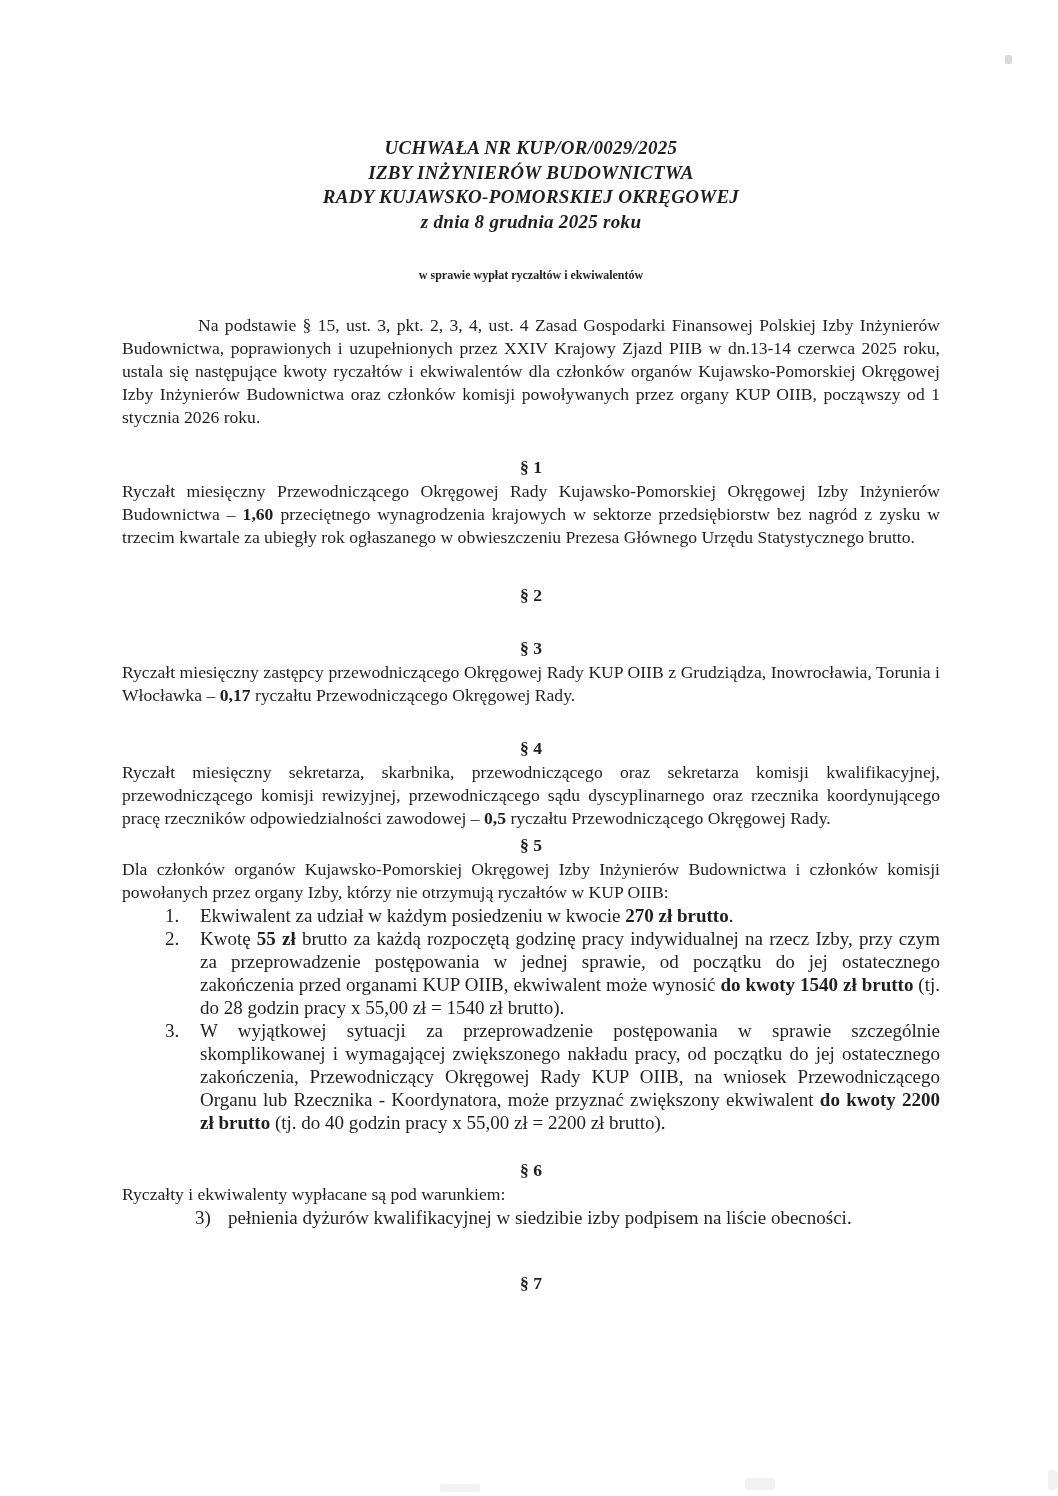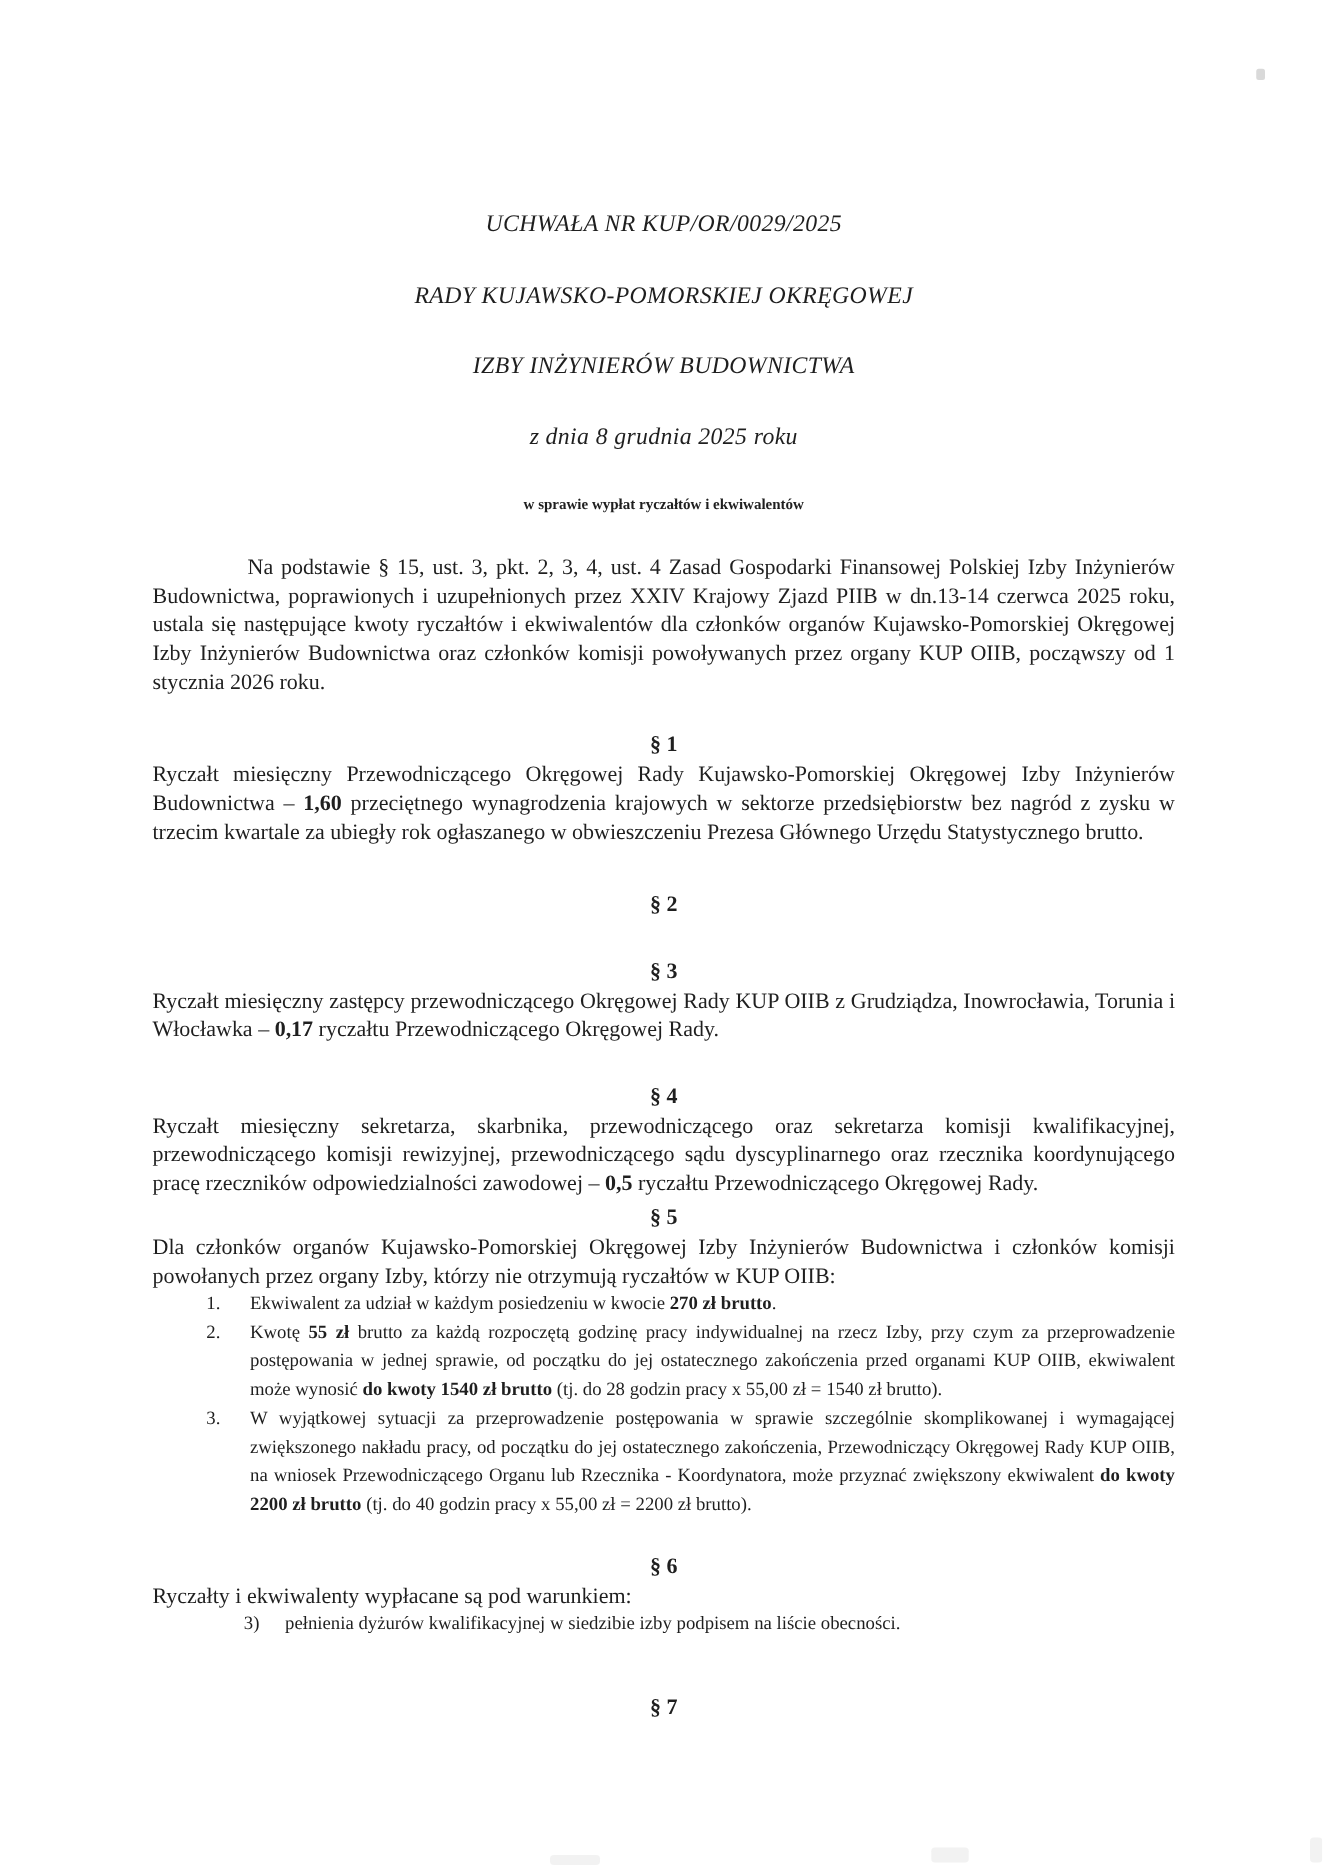--- a/index.html
+++ b/index.html
@@ -13,26 +13,25 @@
   }
   .content{
     position:absolute;
     left:122px;top:136px;
     width:818px;
   }
   
   .title-block{text-align:center;}
   .title-line{
     font-size:19px;
-    font-weight:400;
+    font-weight:700;
     font-style:italic;
     line-height:24.5px;
     letter-spacing:.3px;
     white-space:nowrap;
-    margin-top:32px;
   }
   
   .subject{
     margin-top:30px;
     text-align:center;
     font-weight:700;
     font-size:12px;
     line-height:23px;
   }
   
@@ -59,21 +58,21 @@
   
   section.sec-0 .sec-h{margin-top:27px;}
   section.sec-1 .sec-h{margin-top:35px;}
   section.sec-2 .sec-h{margin-top:30px;}
   section.sec-3 .sec-h{margin-top:30px;}
   section.sec-4 .sec-h{margin-top:4px;}
   section.sec-5 .sec-h{margin-top:25px;}
   section.sec-6 .sec-h{margin-top:43px;}
   
   .li{
-    font-size:15px;
+    font-size:19px;
     line-height:23px;
     text-align:justify;
   }
   .ol-dot .li{
     padding-left:78px;
     text-indent:-35px;
   }
   .ol-dot .num{display:inline-block;width:35px;text-indent:0;}
   .ol-paren .li{
     padding-left:106px;
@@ -101,22 +100,22 @@
 </style>
 </head>
 <body>
 
 <div class="page">
 
   <div class="content">
 
     <div class="title-block">
       <div class="title-line">UCHWAŁA NR KUP/OR/0029/2025</div>
+      <div class="title-line">IZBY INŻYNIERÓW BUDOWNICTWA</div>
       <div class="title-line">RADY KUJAWSKO-POMORSKIEJ OKRĘGOWEJ</div>
-      <div class="title-line">IZBY INŻYNIERÓW BUDOWNICTWA</div>
       <div class="title-line">z dnia 8 grudnia 2025 roku</div>
     </div>
 
     <div class="subject">w sprawie wypłat ryczałtów i ekwiwalentów</div>
 
     <p class="intro" id="intro"><span>Na podstawie § 15, ust. 3, pkt. 2, 3, 4, ust. 4 Zasad Gospodarki Finansowej Polskiej Izby Inżynierów Budownictwa, poprawionych i uzupełnionych przez XXIV Krajowy Zjazd PIIB w dn.13-14 czerwca 2025 roku, ustala się następujące kwoty ryczałtów i ekwiwalentów dla członków organów Kujawsko-Pomorskiej Okręgowej Izby Inżynierów Budownictwa oraz członków komisji powoływanych przez organy KUP OIIB, począwszy od 1 stycznia 2026 roku.</span></p>
 
     <div id="sections">
         <section class="sec-0">
           <h2 class="sec-h">§ 1</h2>

